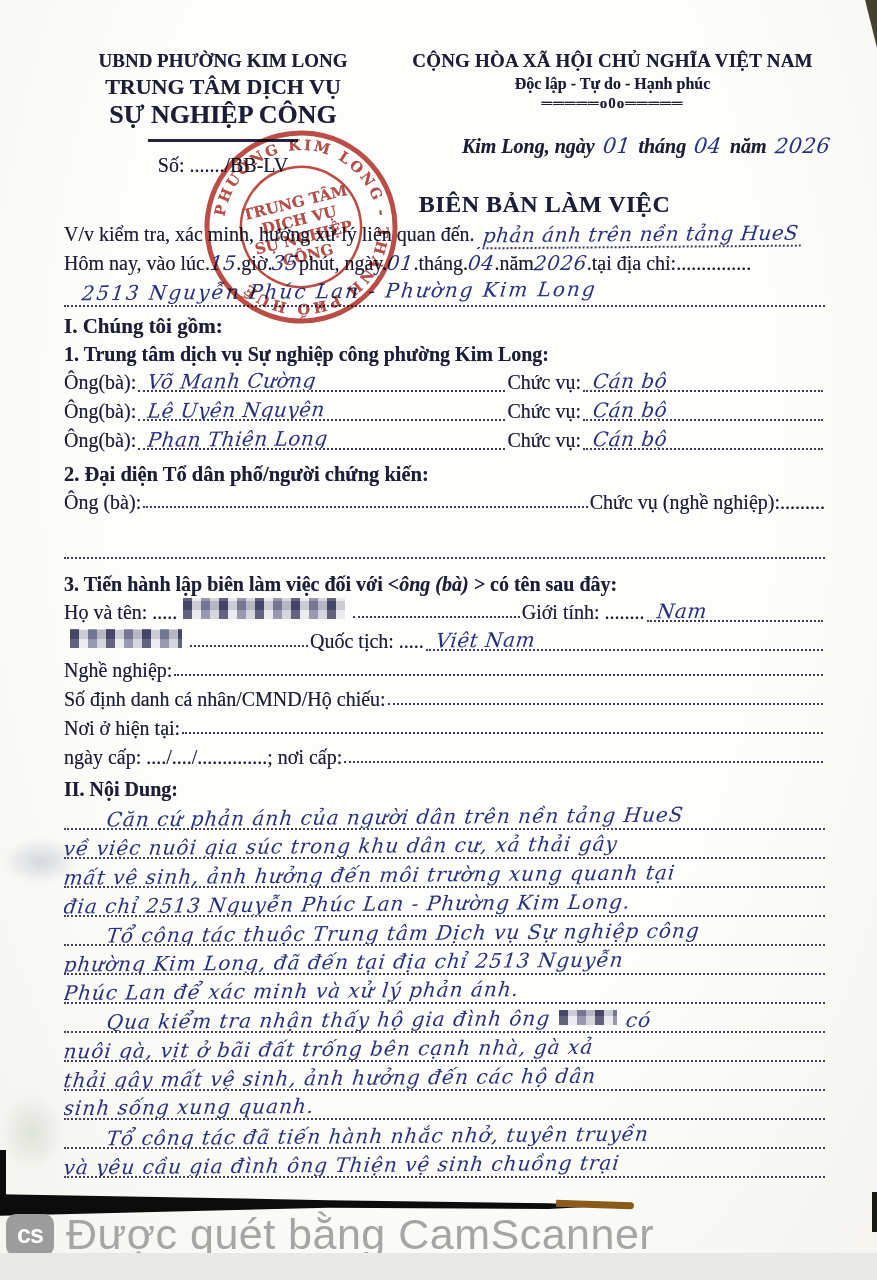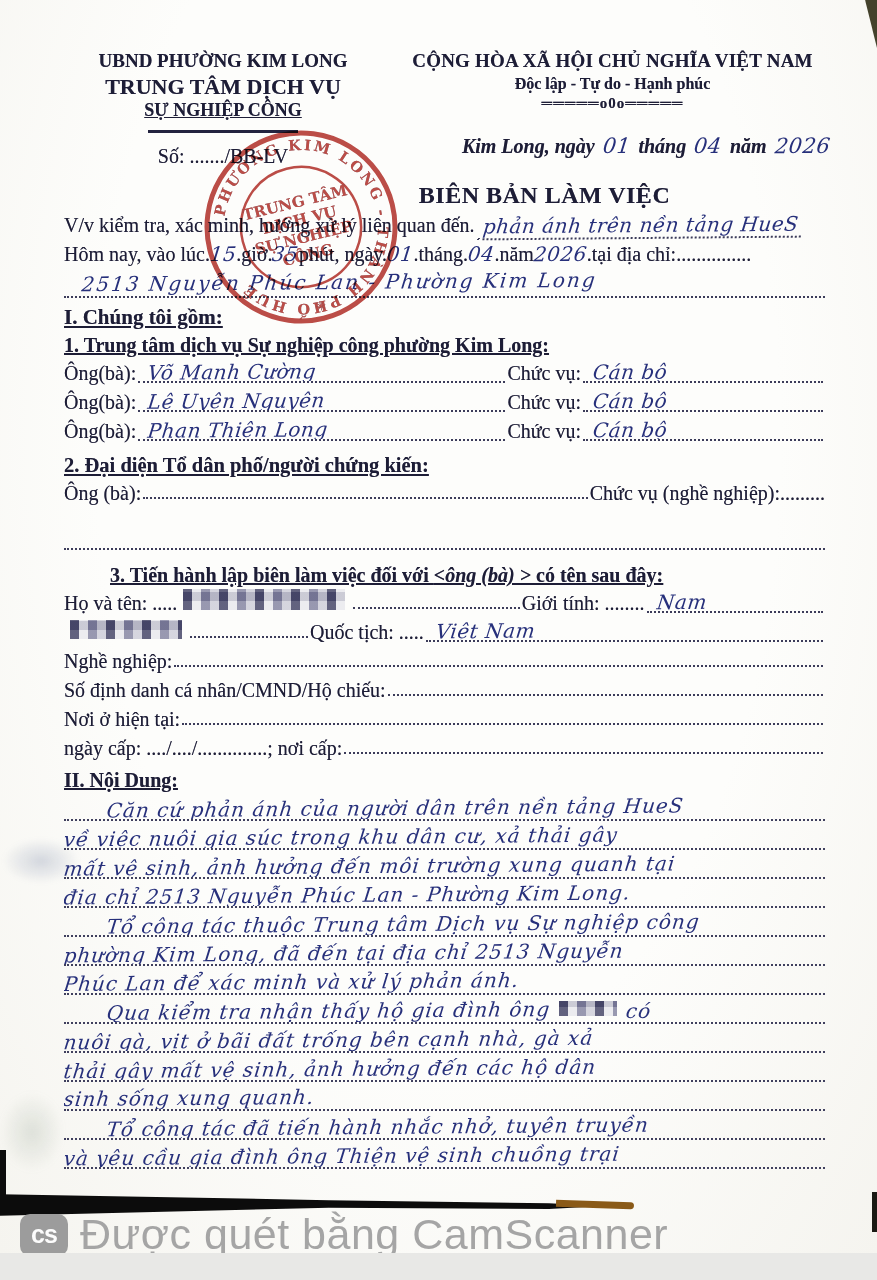--- a/index.html
+++ b/index.html
@@ -8,21 +8,21 @@
     background:radial-gradient(ellipse at 50% 35%, #fdfdfb 55%, #f5f4ef 100%);
     font-family:"Liberation Serif", serif;
     color:#1d1d36; overflow:hidden;
     text-shadow:0 0 .5px rgba(28,28,60,.55);
   }
   
   .hdr{display:flex; padding:50px 38px 0 64px;}
   .hdr-left{width:318px; text-align:center; flex-shrink:0;}
   .hl1{font-weight:bold; font-size:19px;}
   .hl2{font-weight:bold; font-size:22px; margin-top:2px;}
-  .hl3{font-weight:bold; font-size:18px;text-decoration:underline;}
+  .hl3{font-weight:bold; font-size:26px;}
   .hrule{width:150px; border-top:3px solid #23233f; margin:9px auto 12px;}
   .so-line{font-size:20px;}
   .hdr-right{flex:1; text-align:center; padding-left:4px;}
   .hr1{font-weight:bold; font-size:19px; letter-spacing:.2px;}
   .hr2{font-weight:bold; font-size:16px; margin-top:3px;}
   .hr3{font-weight:bold; font-size:15px; letter-spacing:1px; margin-top:2px;}
   .date-line{margin-top:22px; font-style:italic; font-weight:bold; font-size:20px; padding-left:70px; white-space:nowrap;}
   
   .hw{
     font-family:"DejaVu Serif", serif; font-style:italic;
@@ -32,21 +32,21 @@
   }
   .date-line .hw{font-size:21px; margin:0 3px;}
   .it{font-style:italic;}
   
   .title{margin-top:14px; padding-left:212px; text-align:center;
     font-weight:bold; font-size:24px; letter-spacing:.5px;}
   
   .body{padding:4px 52px 0 64px; font-size:20px;}
   .row{display:flex; align-items:flex-end; min-height:29px;}
   .lbl{white-space:nowrap; padding-bottom:1px;}
-  .b{font-weight:bold;text-decoration:underline;}
+  .b{font-weight:bold;}
   .dots{flex:1; border-bottom:2px dotted #3c3c5a; margin:0 2px 7px 2px; height:1px;}
   .dots-short{flex:0 0 118px;}
   .holder{flex:1; border-bottom:2px dotted #3c3c5a; margin:0 2px 3px 2px; padding-left:10px; white-space:nowrap; overflow:hidden;}
   .holder .hw{position:relative; top:3px;}
   .role-holder{flex:0 0 230px;}
   .vv .hw{border-bottom:2px dotted #3c3c5a; padding:0 4px; margin-left:4px;}
   .full-dotted{border-bottom:2px dotted #3c3c5a; height:26px; margin-top:2px;}
   .addr-line{border-bottom:2px dotted #3c3c5a; height:30px; padding-left:18px; white-space:nowrap;}
   .addr-line .hw{position:relative; top:4px; letter-spacing:2px;}
   
@@ -74,21 +74,21 @@
     clip-path:polygon(0 0, 55% 28%, 91% 42%, 100% 55%, 91% 68%, 55% 62%, 0 100%);}
   .edge-tip{position:absolute; left:556px; top:1201px; width:78px; height:7px;
     background:#8a5a18; transform:rotate(2deg); border-radius:0 4px 4px 0;}
   .edge-left{position:absolute; left:0; top:1150px; width:6px; height:62px; background:#0c0c0c;}
   .edge-right{position:absolute; right:0; top:1192px; width:5px; height:40px; background:#1a1a14;}
   .ghost1{position:absolute; left:2px; top:838px; width:78px; height:46px;
     background:radial-gradient(ellipse, rgba(110,125,160,.28), rgba(110,125,160,0) 70%); filter:blur(2px);}
   .ghost2{position:absolute; left:0px; top:1092px; width:64px; height:80px;
     background:radial-gradient(ellipse, rgba(120,140,120,.2), rgba(120,140,120,0) 70%); filter:blur(3px);}
   
-  .wm{position:absolute; left:20px; top:1210px; display:flex; align-items:center;
+  .wm{position:absolute; left:6px; top:1210px; display:flex; align-items:center;
     font-family:"Liberation Sans", sans-serif; text-shadow:none;}
   .wm-logo{width:48px; height:42px; background:#9c9c9c; border-radius:10px;
     display:flex; align-items:center; justify-content:center;
     color:#fcfcfc; font-weight:bold; font-size:25px; letter-spacing:-1px; position:relative;}
   .wm-logo::after{content:""; position:absolute; left:12px; bottom:-9px; width:24px; height:9px;
     background:#9c9c9c; border-radius:0 0 5px 5px;}
   .wm-text{margin-left:12px; color:#a5a5a5; font-size:43px; letter-spacing:.5px; white-space:nowrap;}
 </style>
 </head>
 <body>
@@ -157,21 +157,21 @@
       </div>
 
     <div class="b" style="margin-top:10px; font-size:20.5px;">2. Đại diện Tổ dân phố/người chứng kiến:</div>
     <div class="row">
       <span class="lbl">Ông (bà):</span>
       <span class="dots"></span>
       <span class="lbl">Chức vụ (nghề nghiệp):.........</span>
     </div>
     <div class="full-dotted" style="margin-top:16px;"></div>
 
-    <div class="b" style="margin-top:14px;margin-left:46px;">
+    <div class="b" style="margin-top:14px;">
       
     <span>3. Tiến hành lập biên làm việc đối với </span><span class="it">&lt;ông (bà) &gt;</span><span> có tên sau đây:</span></div>
 
     <div class="row">
       <span class="lbl">Họ và tên:  .....</span>
       <span class="redact redact-name"></span>
       <span class="dots"></span>
       <span class="lbl">Giới tính: ........</span>
       <span class="holder"><span class="hw">Nam</span></span>
     </div>

